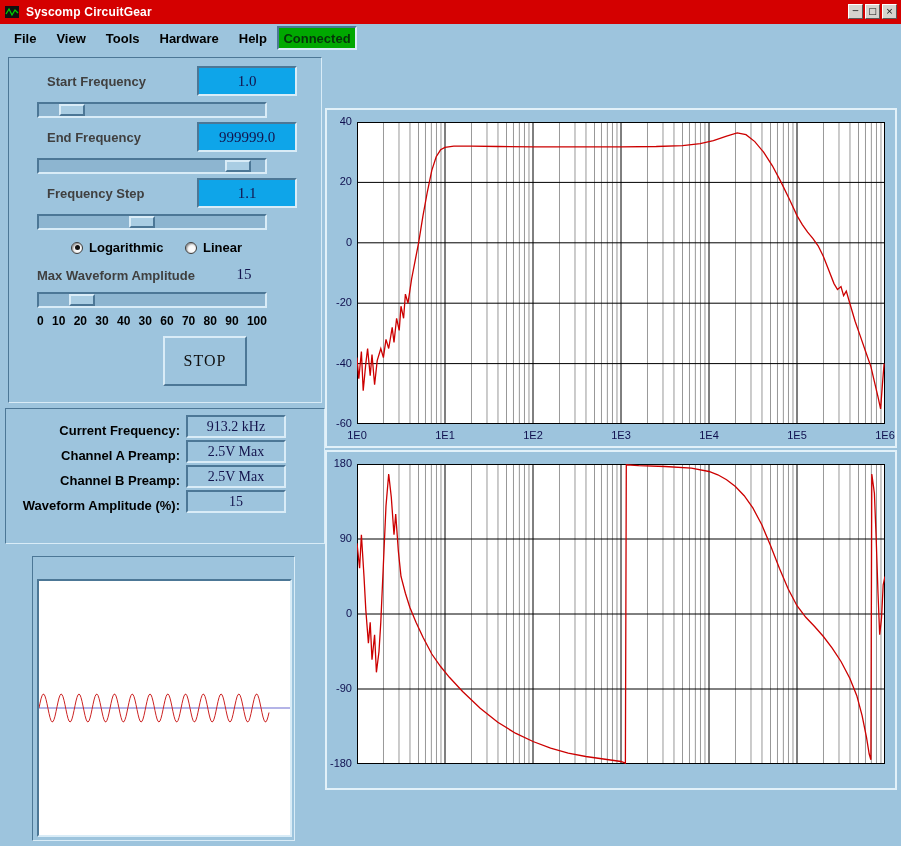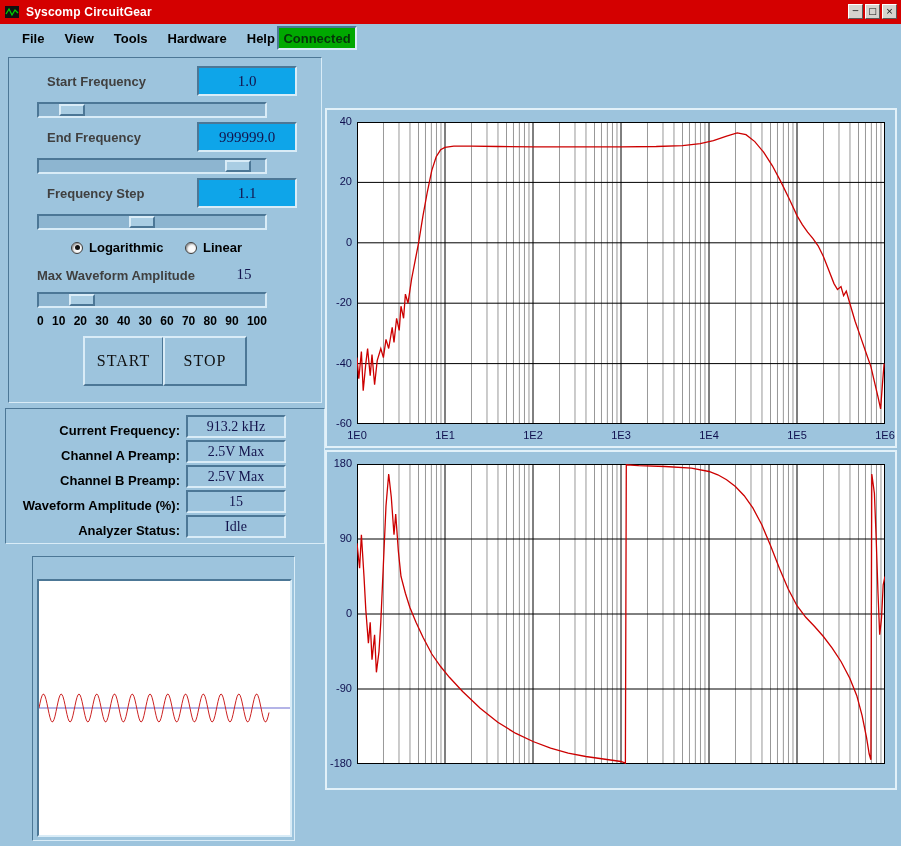--- a/index.html
+++ b/index.html
@@ -9,21 +9,21 @@
   .thin-down{border:1px solid;border-color:#4c7796 #d9ecf7 #d9ecf7 #4c7796}
 
   
   .titlebar{position:absolute;left:0;top:0;width:901px;height:24px;background:#d40000;display:flex;align-items:center;padding:0 4px}
   .title-text{color:#ffffff;font-weight:bold;font-size:12px;margin-left:6px;letter-spacing:.2px}
   .win-btns{position:absolute;right:4px;top:4px;display:flex;gap:2px}
   .win-btn{width:15px;height:15px;background:#d6d3ce;border:1px solid;border-color:#ffffff #5a5a5a #5a5a5a #ffffff;
            font-size:9px;line-height:12px;text-align:center;color:#111;font-family:"DejaVu Sans",sans-serif;cursor:default}
 
   
-  .menubar{position:absolute;left:0;top:24px;width:762px;height:29px;display:flex;align-items:center;padding-left:12px}
+  .menubar{position:absolute;left:0;top:24px;width:762px;height:29px;display:flex;align-items:center;padding-left:4px}
   .menu-item{font-weight:bold;font-size:13px;color:#000;padding:5px 10px}
   .connected{position:absolute;left:277px;top:2px;width:80px;height:24px;background:#00a800;
              border:2px solid;border-color:#4c7796 #d9ecf7 #d9ecf7 #4c7796;
              color:#06330a;font-weight:bold;font-size:13px;display:flex;align-items:center;justify-content:center}
 
   .panel{position:absolute;background:#9dc4dd}
 
   
   .ctl-label{position:absolute;font-weight:bold;font-size:13px;color:#404040;white-space:nowrap}
   .value-box{position:absolute;width:100px;height:30px;display:flex;align-items:center;justify-content:center;
@@ -133,44 +133,39 @@
       <span>30</span>
       <span>40</span>
       <span>30</span>
       <span>60</span>
       <span>70</span>
       <span>80</span>
       <span>90</span>
       <span>100</span>
     </div>
 
-  <button class="tk-btn" style="left:74px;top:278px;width:81px;height:50px">START</button>
   <button class="tk-btn" style="left:154px;top:278px;width:84px;height:50px">STOP</button>
 </div>
 
 <div class="panel thin-down" style="left:5px;top:408px;width:320px;height:136px">
   <div class="status-row" style="top:5px">
     <span class="status-label">Current Frequency:</span>
     <span class="status-value bevel-down">913.2 kHz</span>
   </div>
   <div class="status-row" style="top:30px">
     <span class="status-label">Channel A Preamp:</span>
     <span class="status-value bevel-down">2.5V Max</span>
   </div>
   <div class="status-row" style="top:55px">
     <span class="status-label">Channel B Preamp:</span>
     <span class="status-value bevel-down">2.5V Max</span>
   </div>
   <div class="status-row" style="top:80px">
     <span class="status-label">Waveform Amplitude (%):</span>
     <span class="status-value bevel-down">15</span>
-  </div>
-  <div class="status-row" style="top:105px">
-    <span class="status-label">Analyzer Status:</span>
-    <span class="status-value bevel-down">Idle</span>
   </div>
 </div>
 
 <div class="panel thin-down" style="left:32px;top:556px;width:263px;height:285px">
   <div class="osc-canvas bevel-down" id="osc-canvas"><svg width="251" height="254">
         <line x1="0" y1="127" x2="251" y2="127" stroke="#6a6ad0" stroke-width="1.2"></line>
         <polyline points="0,127.0 1,122.2 2,117.9 3,114.8 4,113.2 5,113.3 6,115.1 7,118.4 8,122.7 9,127.6 10,132.4 11,136.5 12,139.5 13,140.9 14,140.6 15,138.6 16,135.2 17,130.7 18,125.8 19,121.1 20,117.0 21,114.3 22,113.0 23,113.6 24,115.7 25,119.3 26,123.8 27,128.8 28,133.5 29,137.4 30,140.0 31,141.0 32,140.3 33,137.9 34,134.2 35,129.6 36,124.7 37,120.0 38,116.3 39,113.8 40,113.0 41,113.9 42,116.5 43,120.3 44,125.0 45,129.9 46,134.5 47,138.1 48,140.4 49,141.0 50,139.9 51,137.1 52,133.2 53,128.4 54,123.5 55,119.0 56,115.5 57,113.5 58,113.1 59,114.4 60,117.3 61,121.4 62,126.2 63,131.0 64,135.4 65,138.8 66,140.7 67,140.9 68,139.3 69,136.3 70,132.1 71,127.3 72,122.4 73,118.1 74,114.9 75,113.2 76,113.2 77,114.9 78,118.2 79,122.5 80,127.3 81,132.2 82,136.3 83,139.4 84,140.9 85,140.7 86,138.7 87,135.4 88,131.0 89,126.1 90,121.3 91,117.2 92,114.4 93,113.1 94,113.5 95,115.6 96,119.1 97,123.6 98,128.5 99,133.2 100,137.2 101,139.9 102,141.0 103,140.4 104,138.1 105,134.4 106,129.8 107,124.9 108,120.3 109,116.4 110,113.9 111,113.0 112,113.8 113,116.3 114,120.1 115,124.7 116,129.7 117,134.3 118,138.0 119,140.3 120,141.0 121,140.0 122,137.3 123,133.4 124,128.7 125,123.8 126,119.3 127,115.7 128,113.5 129,113.0 130,114.3 131,117.1 132,121.1 133,125.9 134,130.8 135,135.2 136,138.6 137,140.6 138,140.9 139,139.5 140,136.5 141,132.3 142,127.5 143,122.6 144,118.3 145,115.0 146,113.3 147,113.2 148,114.8 149,118.0 150,122.2 151,127.1 152,131.9 153,136.2 154,139.3 155,140.8 156,140.7 157,138.9 158,135.6 159,131.2 160,126.3 161,121.5 162,117.4 163,114.5 164,113.1 165,113.4 166,115.4 167,118.9 168,123.3 169,128.2 170,133.0 171,137.0 172,139.8 173,141.0 174,140.4 175,138.2 176,134.6 177,130.1 178,125.2 179,120.5 180,116.6 181,114.0 182,113.0 183,113.7 184,116.1 185,119.9 186,124.5 187,129.4 188,134.0 189,137.8 190,140.2 191,141.0 192,140.1 193,137.5 194,133.6 195,128.9 196,124.0 197,119.5 198,115.8 199,113.6 200,113.0 201,114.2 202,116.9 203,120.9 204,125.6 205,130.5 206,135.0 207,138.5 208,140.6 209,140.9 210,139.6 211,136.7 212,132.6 213,127.8 214,122.9 215,118.5 216,115.2 217,113.3 218,113.1 219,114.7 220,117.8 221,122.0 222,126.8 223,131.7 224,136.0 225,139.1 226,140.8 227,140.8 228,139.0 229,135.8 230,131.5" fill="none" stroke="#cc2222" stroke-width="1"></polyline>
       </svg></div>
 </div>
 

